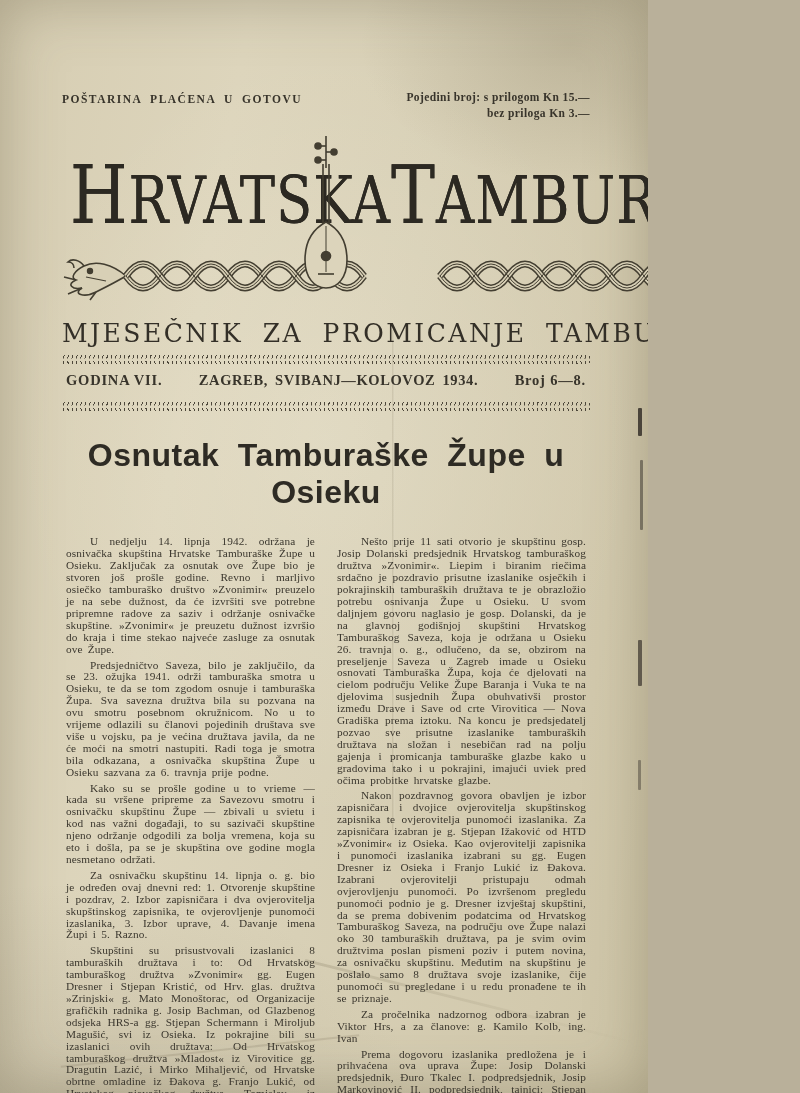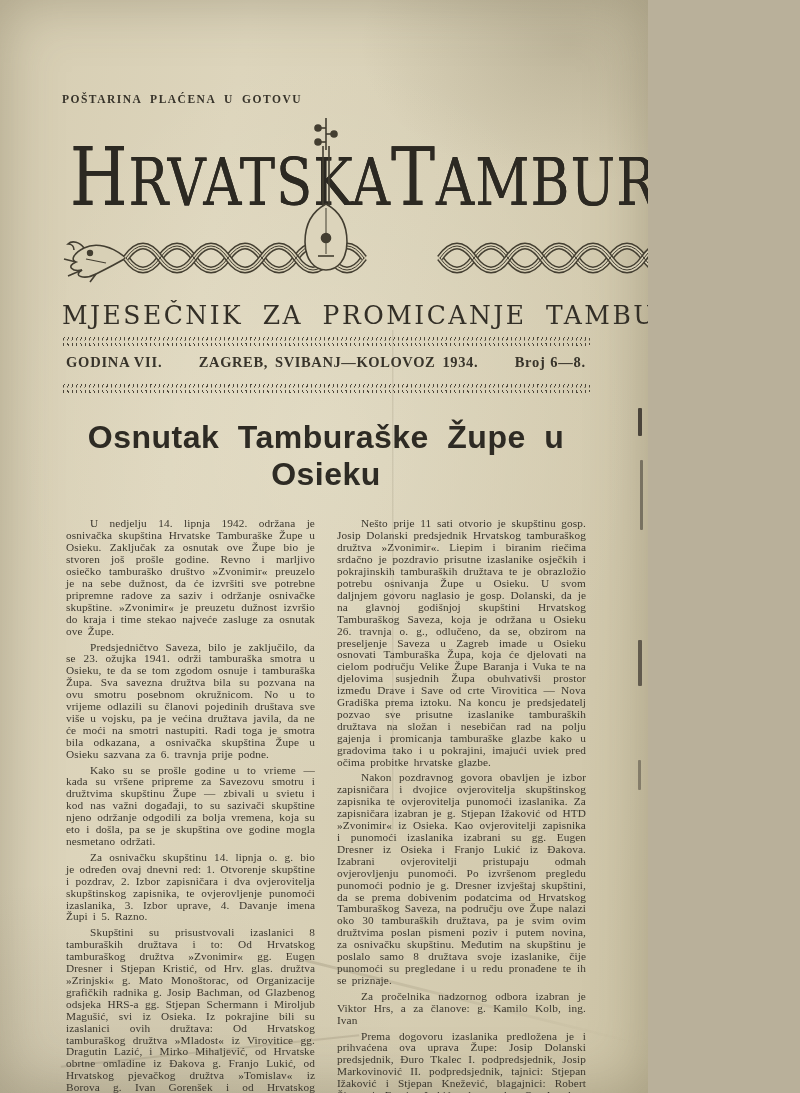--- a/index.html
+++ b/index.html
@@ -33,21 +33,21 @@
   .bm4{right:7px;top:760px;width:3px;height:30px;opacity:.5;}
 
   .inner{position:relative;padding:90px 58px 0 62px;}
 
   
   .meta-row{display:flex;justify-content:space-between;align-items:flex-start;height:36px;}
   .postage{font-size:11.5px;font-weight:bold;letter-spacing:1.5px;word-spacing:4px;padding-top:3px;}
   .price{font-size:11.5px;font-weight:bold;text-align:right;line-height:1.35;letter-spacing:.4px;}
 
   
-  .masthead{position:relative;height:165px;margin-top:2px;}
+  .masthead{position:relative;height:165px;margin-top:20px;}
   .masthead-words{display:flex;justify-content:space-between;padding:0 8px;height:90px;align-items:flex-end;}
   .masthead-word{display:block;font-family:"DejaVu Serif", serif;font-size:53px;line-height:1;
     letter-spacing:1px;color:#2c2922;transform:scaleY(1.22);transform-origin:bottom;
     text-shadow:0 0 .6px #2c2922;}
   .masthead-word::first-letter{font-size:66px;}
   .instrument{position:absolute;left:50%;top:-12px;transform:translateX(-50%);z-index:3;}
   .ornament-band{position:relative;margin-top:14px;height:52px;}
   .ornament-band svg{display:block;}
 
   
@@ -86,20 +86,24 @@
   <div class="crease d2"></div>
   <div class="binding-mark bm1"></div>
   <div class="binding-mark bm2"></div>
   <div class="binding-mark bm3"></div>
   <div class="binding-mark bm4"></div>
 
   <div class="inner">
 
     <div class="meta-row">
       <div class="postage">POŠTARINA PLAĆENA U GOTOVU</div>
+      <div class="price">
+        <div>Pojedini broj: s prilogom  Kn 15.—</div>
+        <div>bez priloga  Kn  3.—</div>
+      </div>
     </div>
 
     <div class="masthead">
       <div class="masthead-words">
         <span class="masthead-word">HRVATSKA</span>
         <span class="masthead-word">TAMBURICA</span>
       </div>
 
       <div class="instrument">
         <svg width="54" height="158" viewBox="0 0 54 158">
@@ -196,21 +200,21 @@
     </div>
 
     <div class="wavy-rule"></div>
 
     <h1 class="article-title">Osnutak Tamburaške Župe u Osieku</h1>
 
     <div class="columns">
       <div class="col">
         <p>U nedjelju 14. lipnja 1942. održana je osnivačka skupština Hrvatske Tamburaške Župe u Osieku. Zaključak za osnutak ove Župe bio je stvoren još prošle godine. Revno i marljivo osiečko tamburaško društvo »Zvonimir« preuzelo je na sebe dužnost, da će izvršiti sve potrebne pripremne radove za saziv i održanje osnivačke skupštine. »Zvonimir« je preuzetu dužnost izvršio do kraja i time stekao najveće zasluge za osnutak ove Župe.</p>
         <p>Predsjedničtvo Saveza, bilo je zaključilo, da se 23. ožujka 1941. održi tamburaška smotra u Osieku, te da se tom zgodom osnuje i tamburaška Župa. Sva savezna družtva bila su pozvana na ovu smotru posebnom okružnicom. No u to vrijeme odlazili su članovi pojedinih društava sve više u vojsku, pa je većina družtava javila, da ne će moći na smotri nastupiti. Radi toga je smotra bila odkazana, a osnivačka skupština Župe u Osieku sazvana za 6. travnja prije podne.</p>
-        <p>Kako su se prošle godine u to vrieme — kada su vršene pripreme za Savezovu smotru i družtvima skupštinu Župe — zbivali u svietu i kod nas važni događaji, to su sazivači skupštine njeno održanje odgodili za bolja vremena, koja su eto i došla, pa se je skupština ove godine mogla nesmetano održati.</p>
+        <p>Kako su se prošle godine u to vrieme — kada su vršene pripreme za Savezovu smotru i osnivačku skupštinu Župe — zbivali u svietu i kod nas važni događaji, to su sazivači skupštine njeno održanje odgodili za bolja vremena, koja su eto i došla, pa se je skupština ove godine mogla nesmetano održati.</p>
         <p>Za osnivačku skupštinu 14. lipnja o. g. bio je određen ovaj dnevni red: 1. Otvorenje skupštine i pozdrav, 2. Izbor zapisničara i dva ovjerovitelja skupštinskog zapisnika, te ovjerovljenje punomoći izaslanika, 3. Izbor uprave, 4. Davanje imena Župi i 5. Razno.</p>
         <p>Skupštini su prisustvovali izaslanici 8 tamburaških družtava i to: Od Hrvatskog tamburaškog družtva »Zvonimir« gg. Eugen Dresner i Stjepan Kristić, od Hrv. glas. družtva »Zrinjski« g. Mato Monoštorac, od Organizacije grafičkih radnika g. Josip Bachman, od Glazbenog odsjeka HRS-a gg. Stjepan Schermann i Miroljub Magušić, svi iz Osieka. Iz pokrajine bili su izaslanici ovih družtava: Od Hrvatskog tamburaškog družtva »Mladost« iz Virovitice gg. Dragutin Lazić, i Mirko Mihaljević, od Hrvatske obrtne omladine iz Đakova g. Franjo Lukić, od Hrvatskog pjevačkog družtva »Tomislav« iz Borova g. Ivan Gorenšek i od Hrvatskog pjevačkog družtva »Neven« iz Dalja g. Petar Jakovac.</p>
       </div>
       <div class="col">
         <p>Nešto prije 11 sati otvorio je skupštinu gosp. Josip Dolanski predsjednik Hrvatskog tamburaškog družtva »Zvonimir«. Liepim i biranim riečima srdačno je pozdravio prisutne izaslanike osječkih i pokrajinskih tamburaških družtava te je obrazložio potrebu osnivanja Župe u Osieku. U svom daljnjem govoru naglasio je gosp. Dolanski, da je na glavnoj godišnjoj skupštini Hrvatskog Tamburaškog Saveza, koja je održana u Osieku 26. travnja o. g., odlučeno, da se, obzirom na preseljenje Saveza u Zagreb imade u Osieku osnovati Tamburaška Župa, koja će djelovati na cielom području Velike Župe Baranja i Vuka te na djelovima susjednih Župa obuhvativši prostor između Drave i Save od crte Virovitica — Nova Gradiška prema iztoku. Na koncu je predsjedatelj pozvao sve prisutne izaslanike tamburaških družtava na složan i nesebičan rad na polju gajenja i promicanja tamburaške glazbe kako u gradovima tako i u pokrajini, imajući uviek pred očima probitke hrvatske glazbe.</p>
         <p>Nakon pozdravnog govora obavljen je izbor zapisničara i dvojice ovjerovitelja skupštinskog zapisnika te ovjerovitelja punomoći izaslanika. Za zapisničara izabran je g. Stjepan Ižaković od HTD »Zvonimir« iz Osieka. Kao ovjerovitelji zapisnika i punomoći izaslanika izabrani su gg. Eugen Dresner iz Osieka i Franjo Lukić iz Đakova. Izabrani ovjerovitelji pristupaju odmah ovjerovljenju punomoći. Po izvršenom pregledu punomoći podnio je g. Dresner izvještaj skupštini, da se prema dobivenim podatcima od Hrvatskog Tamburaškog Saveza, na području ove Župe nalazi oko 30 tamburaških družtava, pa je svim ovim družtvima poslan pismeni poziv i putem novina, za osnivačku skupštinu. Međutim na skupštinu je poslalo samo 8 družtava svoje izaslanike, čije punomoći su pregledane i u redu pronađene te ih se priznaje.</p>
         <p>Za pročelnika nadzornog odbora izabran je Viktor Hrs, a za članove: g. Kamilo Kolb, ing. Ivan</p>
         <p>Prema dogovoru izaslanika predložena je i prihvaćena ova uprava Župe: Josip Dolanski predsjednik, Đuro Tkalec I. podpredsjednik, Josip Markovinović II. podpredsjednik, tajnici: Stjepan Ižaković i Stjepan Knežević, blagajnici: Robert Šipec i Franjo Lukić, zborovode: O. Anselmo Canjuga i Dragutin Plavec, pismohranar: N. Komljenović. Drugi pismohranar biti će naknadno imenovan.</p>
       </div>
     </div>

